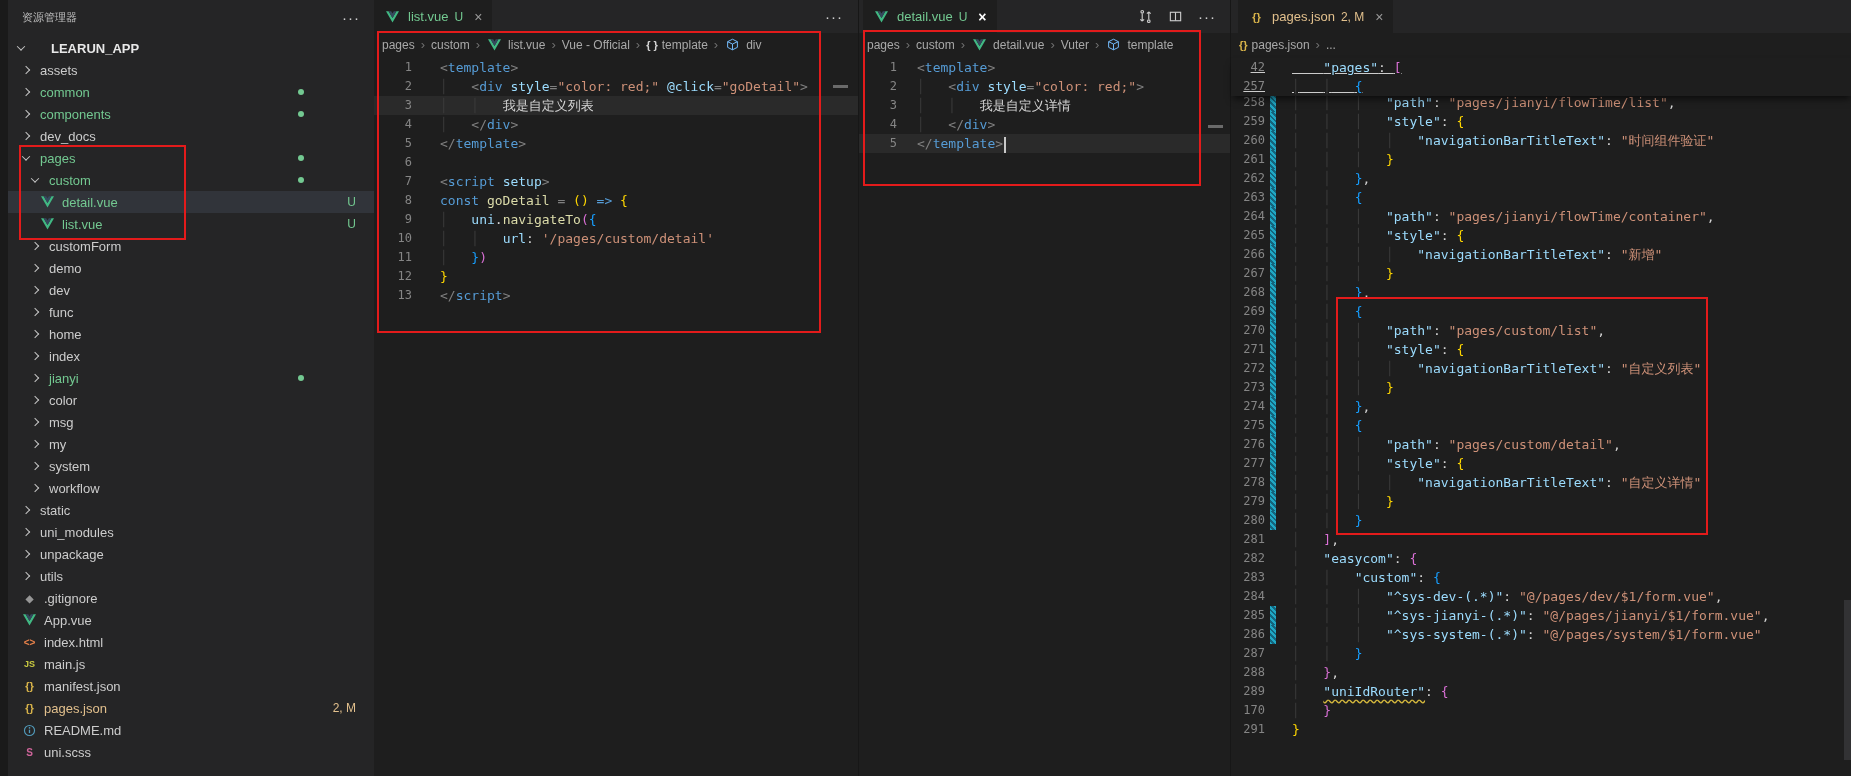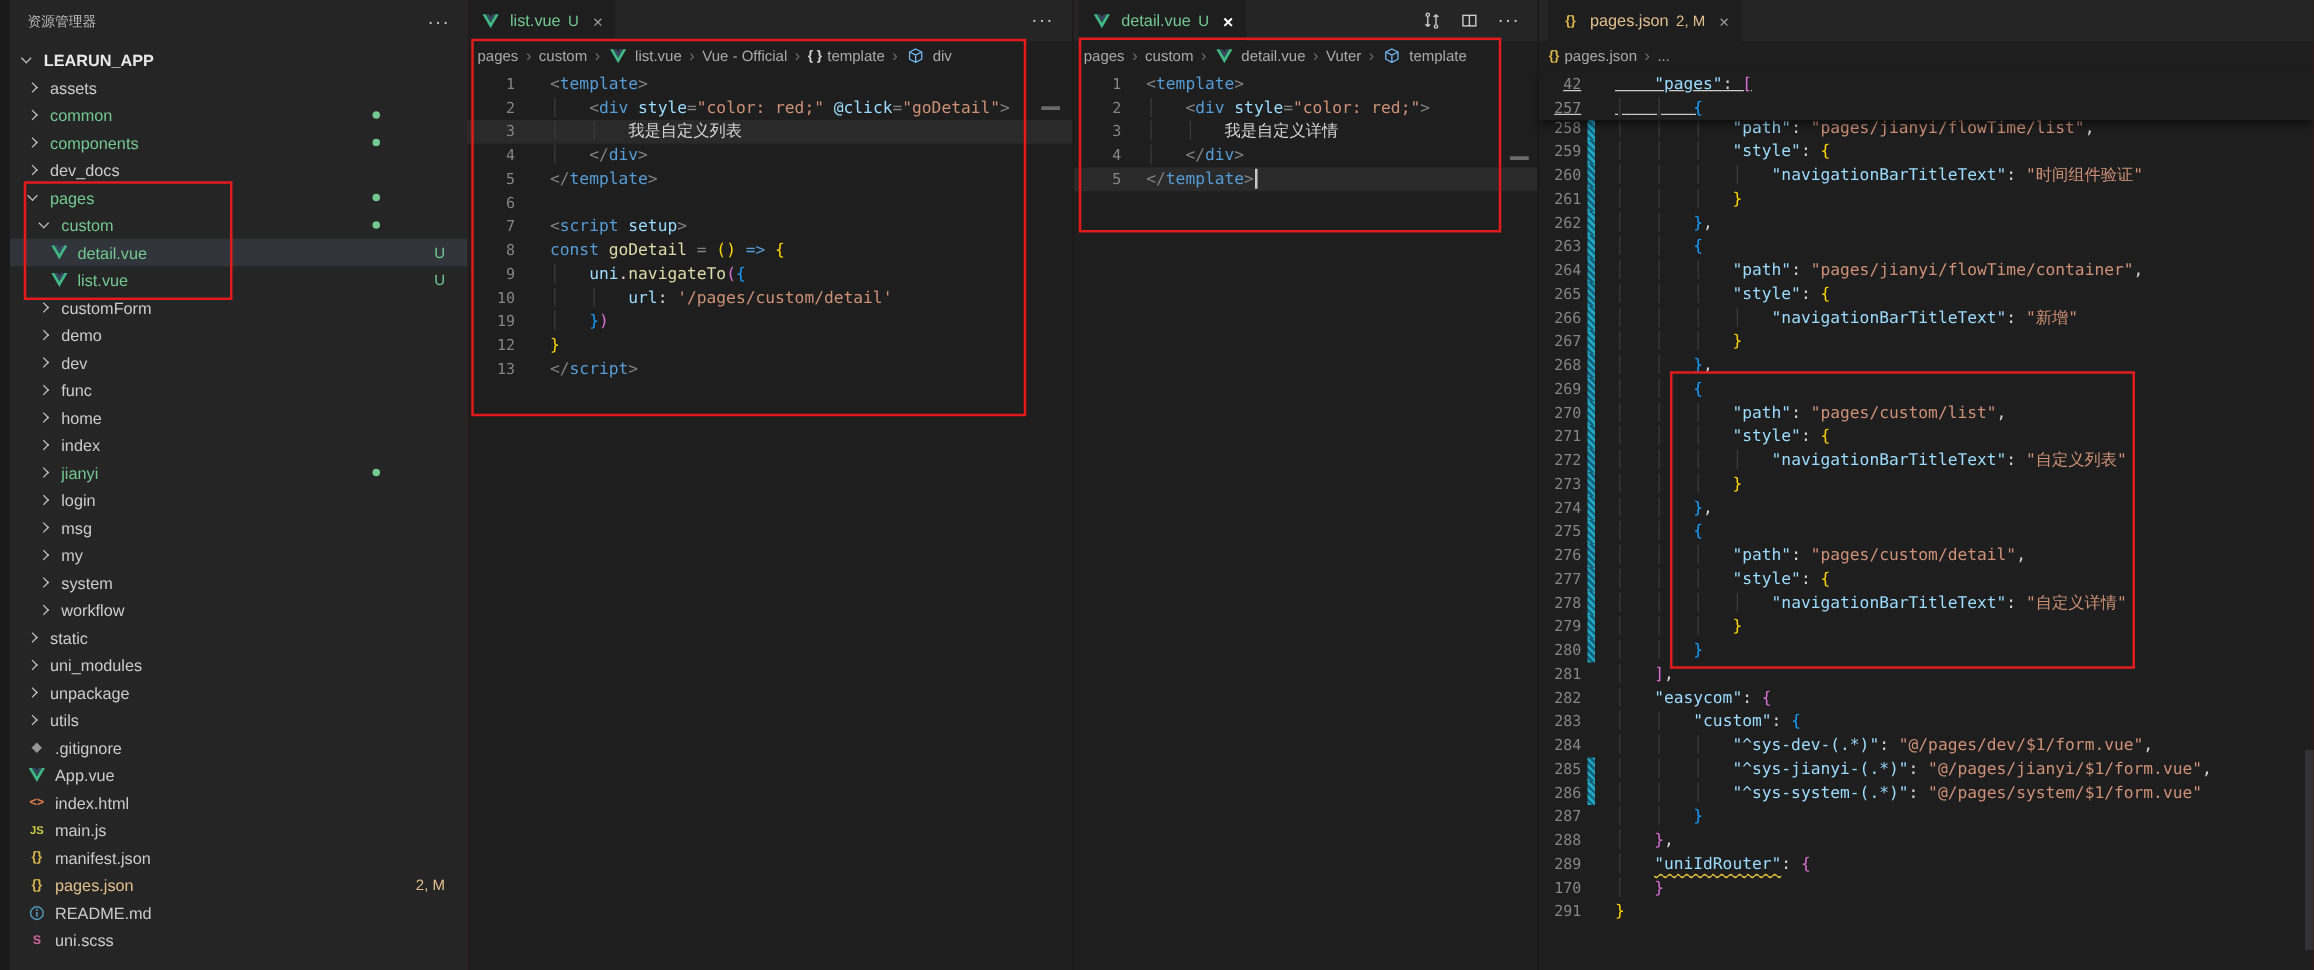--- a/index.html
+++ b/index.html
@@ -1,16 +1,16 @@
 <!DOCTYPE html>
 <html><head>
 <meta charset="utf-8">
 <style>
   html,body{margin:0;padding:0;background:#111;}
-  .app{position:relative;width:1851px;height:776px;background:#7f1d1d;overflow:hidden;
+  .app{position:relative;width:1851px;height:776px;background:#14532d;overflow:hidden;
        font-family:"Liberation Sans",sans-serif;color:#ccc;-webkit-font-smoothing:antialiased;}
   .lstrip{position:absolute;left:0;top:0;width:8px;height:776px;background:#1a1a1a;}
   
   .sidebar{position:absolute;left:8px;top:0;width:366px;height:776px;background:#252526;}
   .sb-head{display:flex;align-items:center;height:34px;padding:0 14px;font-size:11px;color:#bcbcbc;}
   .sb-more{margin-left:auto;font-size:15px;color:#cfcfcf;letter-spacing:1px;cursor:default;}
   .tree{position:absolute;top:37px;left:0;right:0;bottom:0;overflow:hidden;}
   .trow{position:relative;display:flex;align-items:center;height:22px;font-size:13px;color:#cccccc;white-space:nowrap;}
   .trow.sel{background:#31343a;}
   .trow .lbl{margin-left:5px;}
@@ -72,21 +72,21 @@
 
 <div class="app">
   <div class="lstrip"></div>
 
   <aside class="sidebar">
     <div class="sb-head">
       <span>资源管理器</span>
       <span class="sb-more">···</span>
     </div>
     <div class="tree" id="tree">
-        <div class="trow root" style="padding-left: 8px;">
+        <div class="trow root" style="padding-left: 8px; gap: 16px;">
           <span class="chev open"></span>
           <span class="lbl">LEARUN_APP</span>
         </div>
         <div class="trow" style="padding-left: 13px;">
           <span class="chev"></span>
           <span class="lbl">assets</span>
         </div>
         <div class="trow" style="padding-left: 13px;">
           <span class="chev"></span>
           <span class="lbl green">common</span>
@@ -155,21 +155,21 @@
           <span class="chev"></span>
           <span class="lbl">index</span>
         </div>
         <div class="trow" style="padding-left: 22px;">
           <span class="chev"></span>
           <span class="lbl green">jianyi</span>
           <span class="dot"></span>
         </div>
         <div class="trow" style="padding-left: 22px;">
           <span class="chev"></span>
-          <span class="lbl">login</span>
+          <span class="lbl">color</span>
         </div>
         <div class="trow" style="padding-left: 22px;">
           <span class="chev"></span>
           <span class="lbl">msg</span>
         </div>
         <div class="trow" style="padding-left: 22px;">
           <span class="chev"></span>
           <span class="lbl">my</span>
         </div>
         <div class="trow" style="padding-left: 22px;">
@@ -335,21 +335,21 @@
         </div>
         <div class="cl">
           <span class="ln">9</span>
           <span class="lt"><span class="c-gd">│</span><span class="c-w">   </span><span class="c-key">uni</span><span class="c-w">.</span><span class="c-fn">navigateTo</span><span class="c-b2">(</span><span class="c-b3">{</span></span>
         </div>
         <div class="cl">
           <span class="ln">10</span>
           <span class="lt"><span class="c-gd">│</span><span class="c-w">   </span><span class="c-gd">│</span><span class="c-w">   </span><span class="c-key">url</span><span class="c-w">: </span><span class="c-str">'/pages/custom/detail'</span></span>
         </div>
         <div class="cl">
-          <span class="ln">19</span>
+          <span class="ln">11</span>
           <span class="lt"><span class="c-gd">│</span><span class="c-w">   </span><span class="c-b3">}</span><span class="c-b2">)</span></span>
         </div>
         <div class="cl">
           <span class="ln">12</span>
           <span class="lt"><span class="c-b1">}</span></span>
         </div>
         <div class="cl">
           <span class="ln">13</span>
           <span class="lt"><span class="c-pun">&lt;/</span><span class="c-tag">script</span><span class="c-pun">&gt;</span></span>
         </div>

